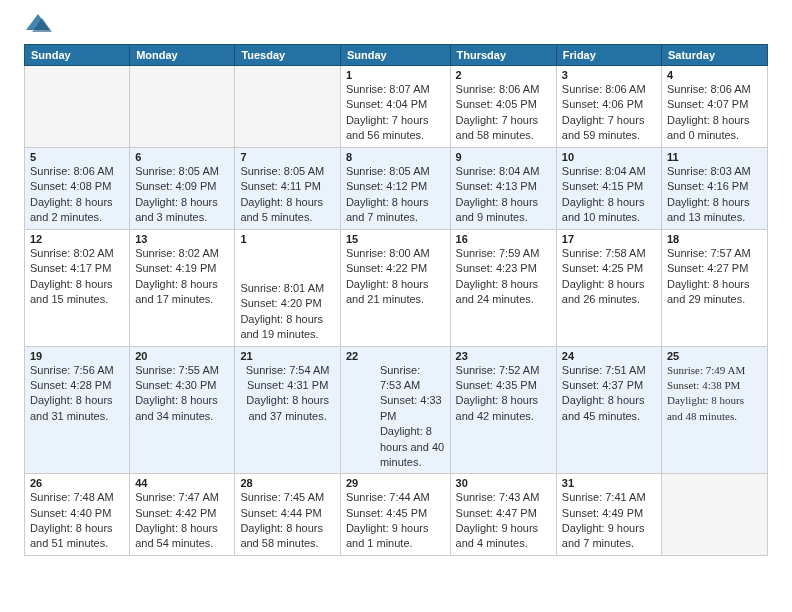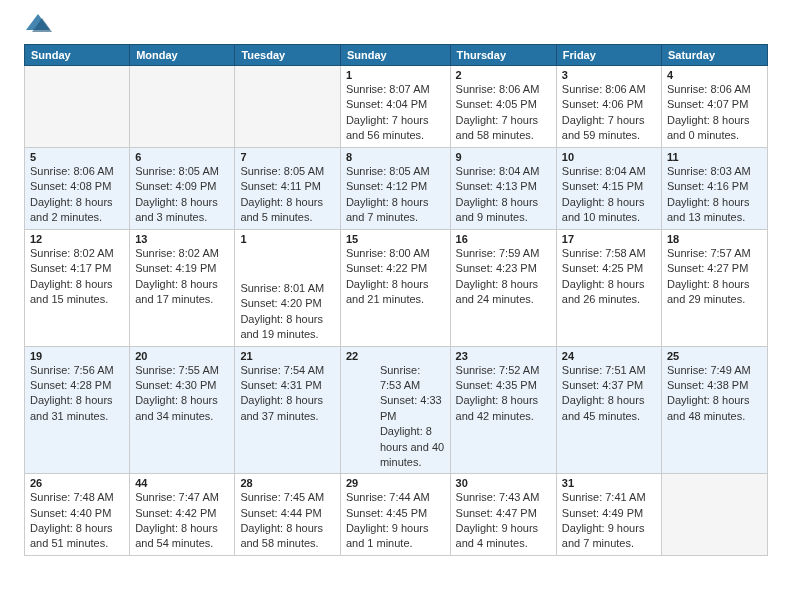--- a/index.html
+++ b/index.html
@@ -257,21 +257,21 @@
 Daylight: 8 hours and 31 minutes.</div>
           </td>
           <td>
             <span class="day-num">20</span>
             <div class="day-info" style="white-space: pre-line;">Sunrise: 7:55 AM
 Sunset: 4:30 PM
 Daylight: 8 hours and 34 minutes.</div>
           </td>
           <td>
             <span class="day-num">21</span>
-            <div class="day-info" style="white-space: pre-line;">Sunrise: 7:54 AM
+            <div class="day-info" style="white-space: pre-line; text-align: center;">Sunrise: 7:54 AM
 Sunset: 4:31 PM
 Daylight: 8 hours and 37 minutes.</div>
           </td>
           <td>
             <span class="day-num">22</span>
             <div class="day-info" style="white-space: pre-line; margin-left: 34px;">Sunrise: 7:53 AM
 Sunset: 4:33 PM
 Daylight: 8 hours and 40 minutes.</div>
           </td>
           <td>
@@ -281,21 +281,21 @@
 Daylight: 8 hours and 42 minutes.</div>
           </td>
           <td>
             <span class="day-num">24</span>
             <div class="day-info" style="white-space: pre-line;">Sunrise: 7:51 AM
 Sunset: 4:37 PM
 Daylight: 8 hours and 45 minutes.</div>
           </td>
           <td>
             <span class="day-num">25</span>
-            <div class="day-info" style="white-space: pre-line;">Sunrise: 7:49 AM
+            <div class="day-info" style="white-space: pre-line; font-family: Liberation Serif, serif;">Sunrise: 7:49 AM
 Sunset: 4:38 PM
 Daylight: 8 hours and 48 minutes.</div>
           </td>
         </tr>
         <tr>
           <td>
             <span class="day-num">26</span>
             <div class="day-info" style="white-space: pre-line;">Sunrise: 7:48 AM
 Sunset: 4:40 PM
 Daylight: 8 hours and 51 minutes.</div>

